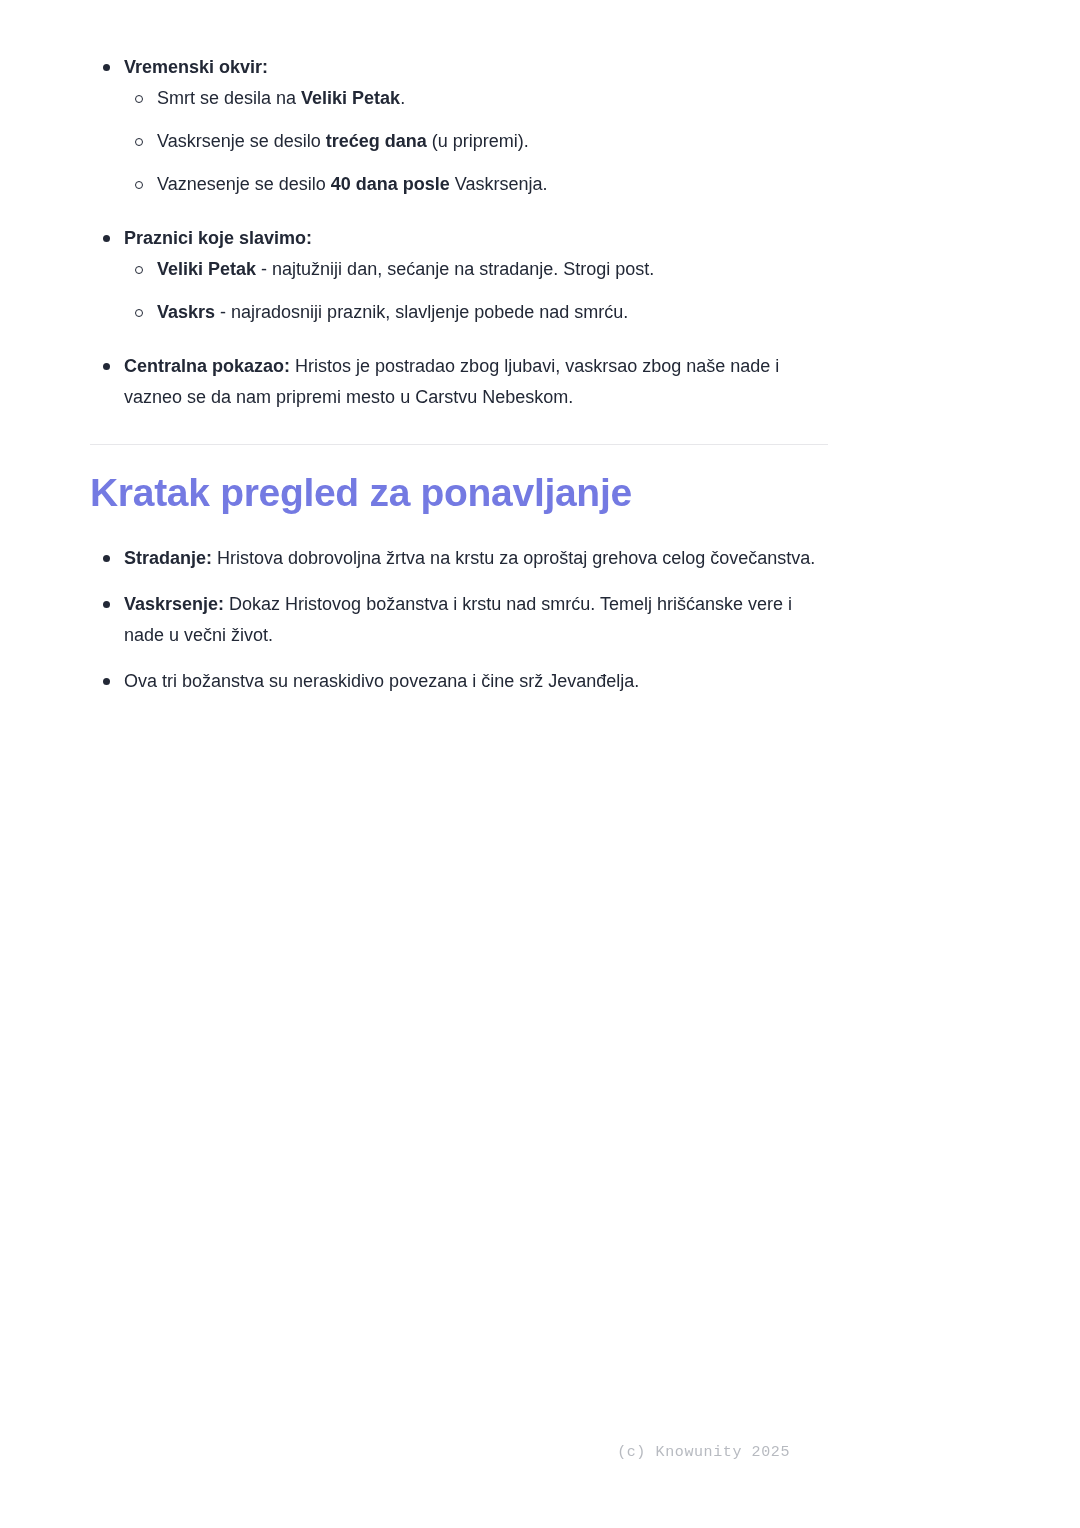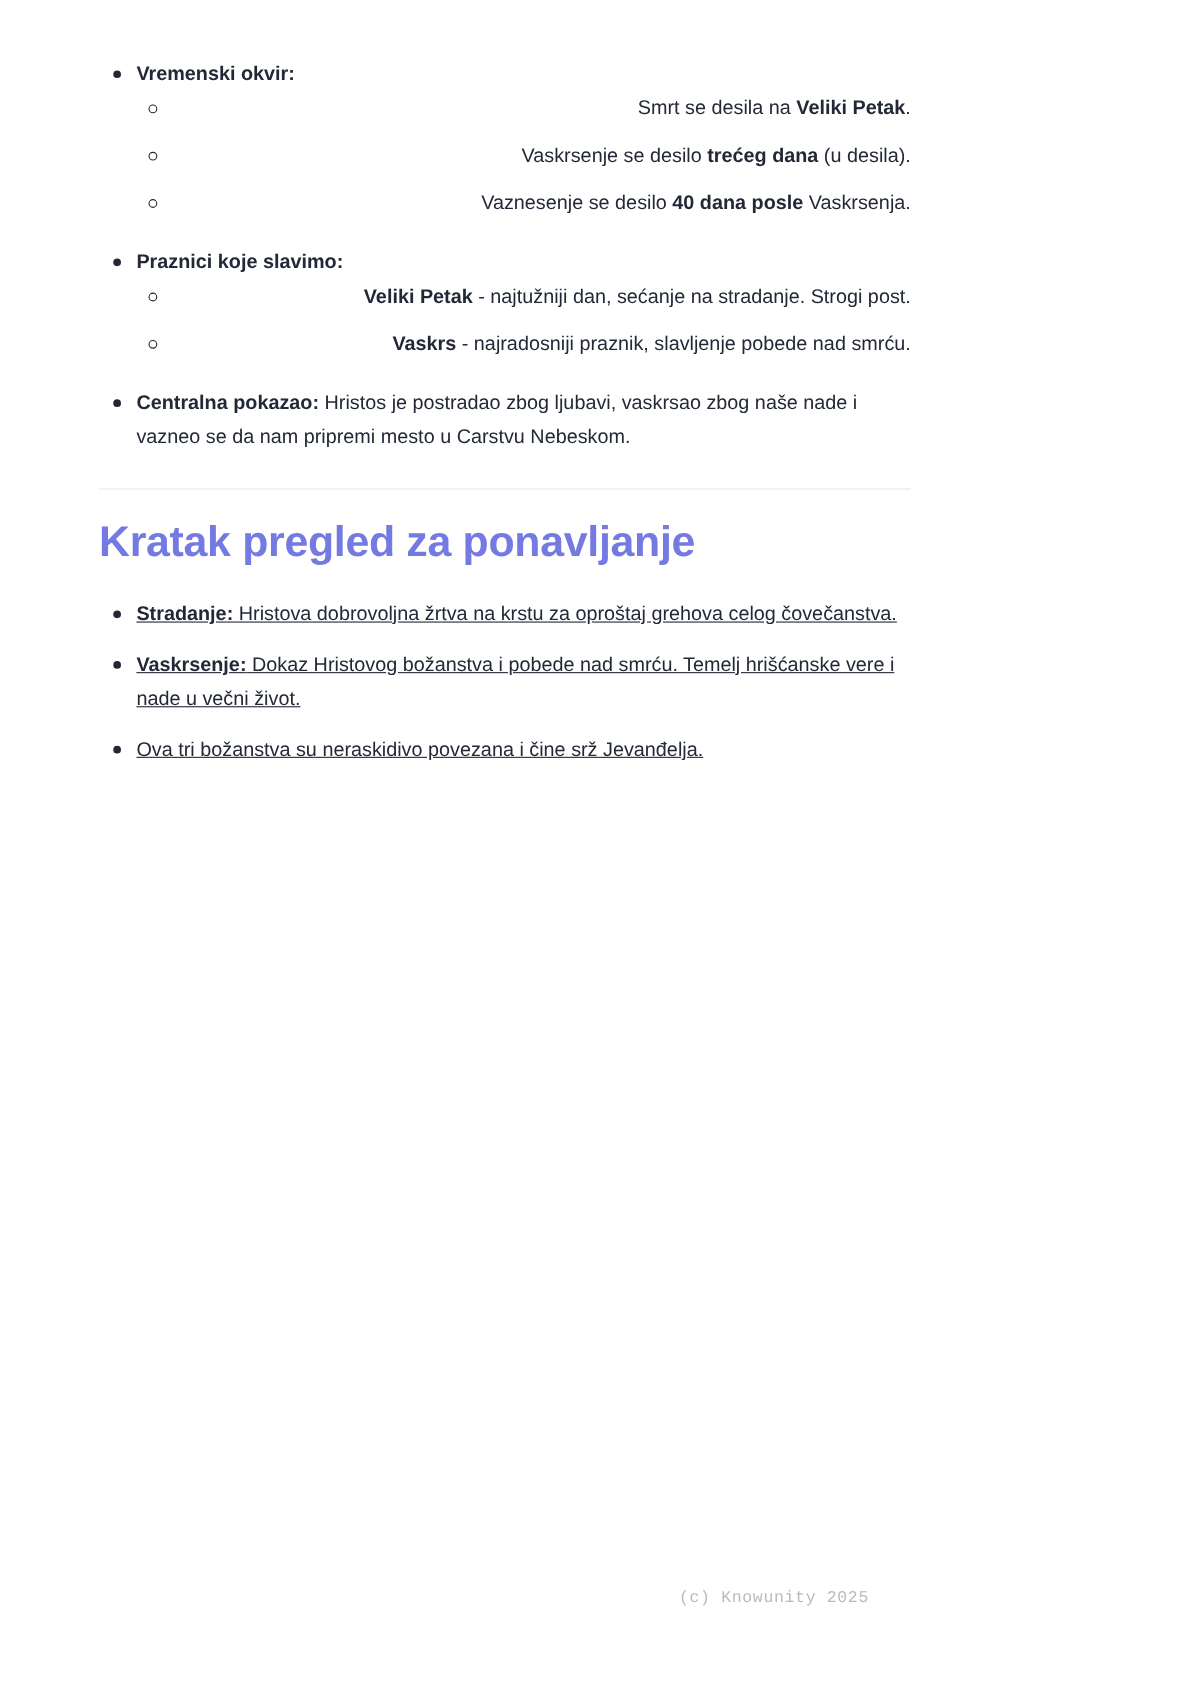--- a/index.html
+++ b/index.html
@@ -29,21 +29,21 @@
     content: "";
     position: absolute;
     left: 13px;
     top: 12px;
     width: 7px;
     height: 7px;
     border-radius: 50%;
     background: #222836;
   }
   .l2 { margin-top: 0; }
-  .l2 > li { position: relative; padding-left: 33px; margin-top: 12px; text-align: right; }
+  .l2 > li { position: relative; padding-left: 33px; margin-top: 12px; }
   .l2 > li:first-child { margin-top: 0; }
   .l2 > li::before {
     content: "";
     position: absolute;
     left: 11px;
     top: 12px;
     width: 6px;
     height: 6px;
     border-radius: 50%;
     background: transparent;
@@ -56,21 +56,21 @@
     margin-top: 31px;
   }
   .review-title {
     margin-top: 30px;
     font-size: 39px;
     line-height: 36px;
     font-weight: 700;
     color: #747ae2;
     letter-spacing: -0.3px;
   }
-  .review-list { margin-top: 32px; text-decoration: underline; }
+  .review-list { margin-top: 32px; }
   .review-list > li + li { margin-top: 15px; }
   .side-accent-bar {
     position: absolute;
     left: 976px;
     top: 48px;
     width: 5px;
     height: 862px;
     background: #c9c6ec;
   }
   .side-panel {
@@ -100,21 +100,21 @@
   <div class="content">
 
     <ul class="l1">
       <li>
         <div><strong>Vremenski okvir:</strong></div>
         <ul class="l2">
           <li>
             <div><span>Smrt se desila na </span><strong>Veliki Petak</strong><span>.</span></div>
           </li>
           <li>
-            <div><span>Vaskrsenje se desilo </span><strong>trećeg dana</strong><span> (u desila).</span></div>
+            <div><span>Vaskrsenje se desilo </span><strong>trećeg dana</strong><span> (u pripremi).</span></div>
           </li>
           <li>
             <div><span>Vaznesenje se desilo </span><strong>40 dana posle</strong><span> Vaskrsenja.</span></div>
           </li>
         </ul>
       </li>
 
       <li>
         <div><strong>Praznici koje slavimo:</strong></div>
         <ul class="l2">
@@ -134,21 +134,21 @@
 
     <hr class="divider">
 
     <h2 class="review-title">Kratak pregled za ponavljanje</h2>
 
     <ul class="l1 review-list">
       <li>
         <div><strong>Stradanje:</strong><span> Hristova dobrovoljna žrtva na krstu za oproštaj grehova celog čovečanstva.</span></div>
       </li>
       <li>
-        <div><strong>Vaskrsenje:</strong><span> Dokaz Hristovog božanstva i pobede nad smrću. Temelj hrišćanske vere i nade u večni život.</span></div>
+        <div><strong>Vaskrsenje:</strong><span> Dokaz Hristovog božanstva i krstu nad smrću. Temelj hrišćanske vere i nade u večni život.</span></div>
       </li>
       <li>
         <div><span>Ova tri božanstva su neraskidivo povezana i čine srž Jevanđelja.</span></div>
       </li>
     </ul>
 
   </div>
 
   <div class="side-accent-bar"></div>
   <div class="side-panel"></div>

